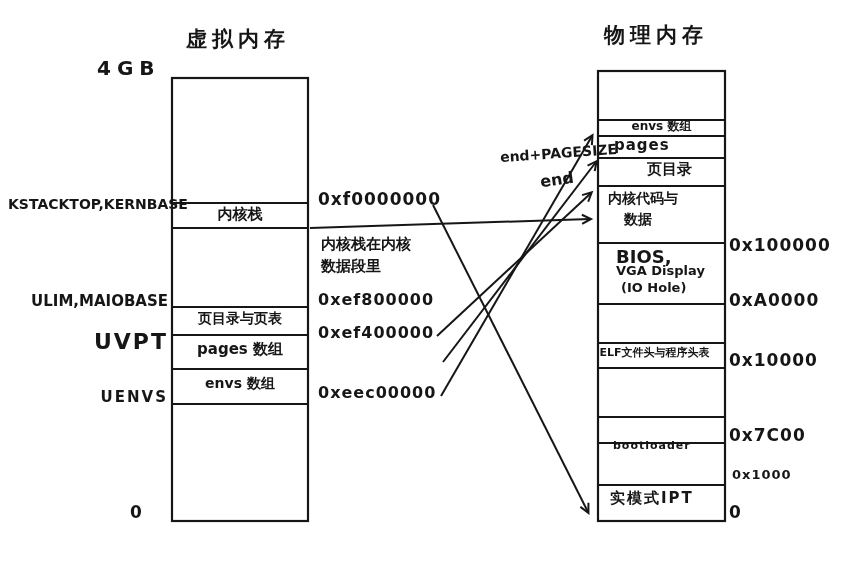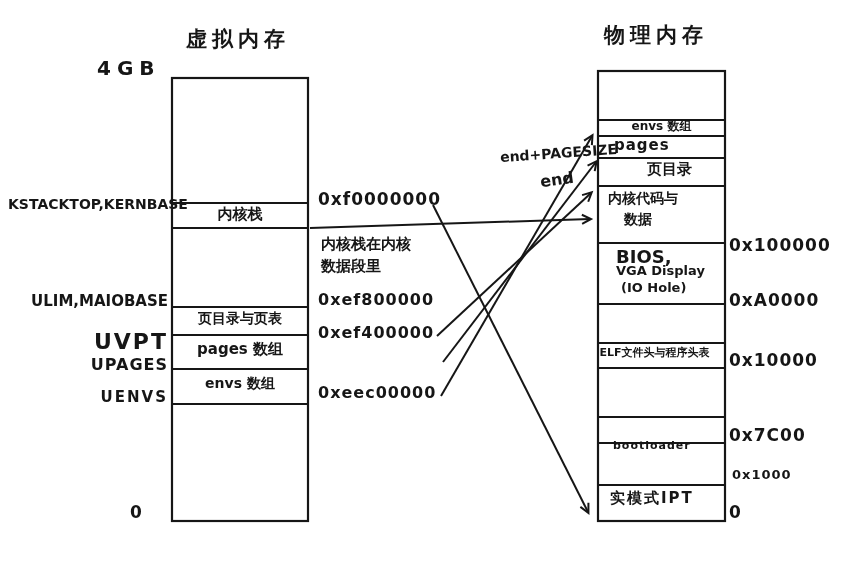--- a/index.html
+++ b/index.html
@@ -73,21 +73,20 @@
 
   <div class="lbl title" style="left:186px;top:28px;">虚拟内存</div>
   <div class="lbl title" style="left:604px;top:24px;">物理内存</div>
 
   <div class="lbl" style="left:97px;top:57px;font-size:20px;letter-spacing:6px;">4GB</div>
   <div class="lbl" style="left:130px;top:503px;font-size:17px;">0</div>
 
   <div class="lbl rgt" style="left:8px;top:197px;width:160px;font-size:14px;">KSTACKTOP,KERNBASE</div>
   <div class="lbl rgt" style="left:8px;top:293px;width:160px;font-size:15px;">ULIM,MAIOBASE</div>
   <div class="lbl rgt" style="left:8px;top:330px;width:160px;font-size:22px;letter-spacing:2px;">UVPT</div>
-  <div class="lbl rgt" style="left:8px;top:356px;width:160px;font-size:16px;letter-spacing:1px;">UPAGES</div>
   <div class="lbl rgt" style="left:8px;top:389px;width:160px;font-size:15px;letter-spacing:2px;">UENVS</div>
 
   <div class="lbl ctr" style="left:172px;top:206px;width:136px;font-size:15px;">内核栈</div>
   <div class="lbl ctr" style="left:172px;top:311px;width:136px;font-size:14px;">页目录与页表</div>
   <div class="lbl ctr" style="left:172px;top:341px;width:136px;font-size:15px;">pages 数组</div>
   <div class="lbl ctr" style="left:172px;top:376px;width:136px;font-size:14px;">envs 数组</div>
 
   <div class="lbl addr" style="left:318px;top:190px;font-size:17px;">0xf0000000</div>
   <div class="lbl addr" style="left:318px;top:291px;font-size:16px;">0xef800000</div>
   <div class="lbl addr" style="left:318px;top:324px;font-size:16px;">0xef400000</div>

